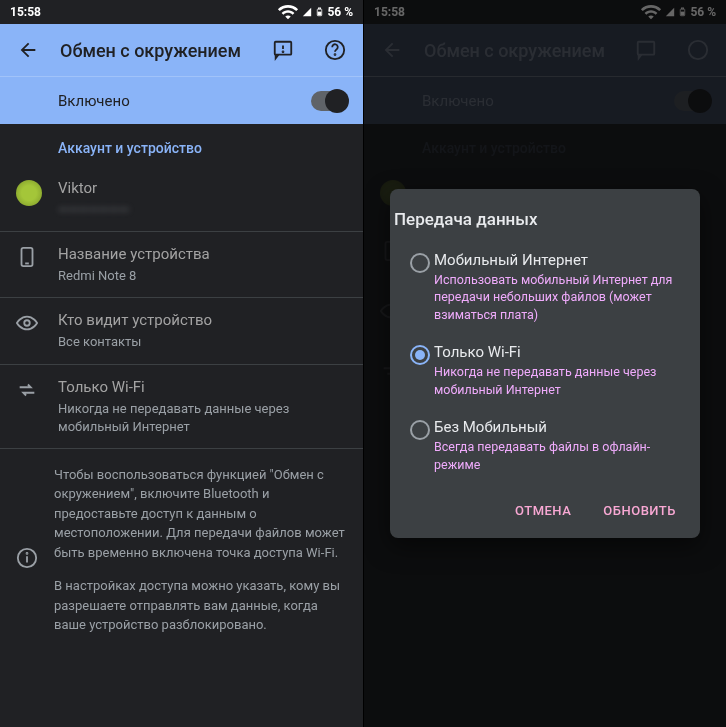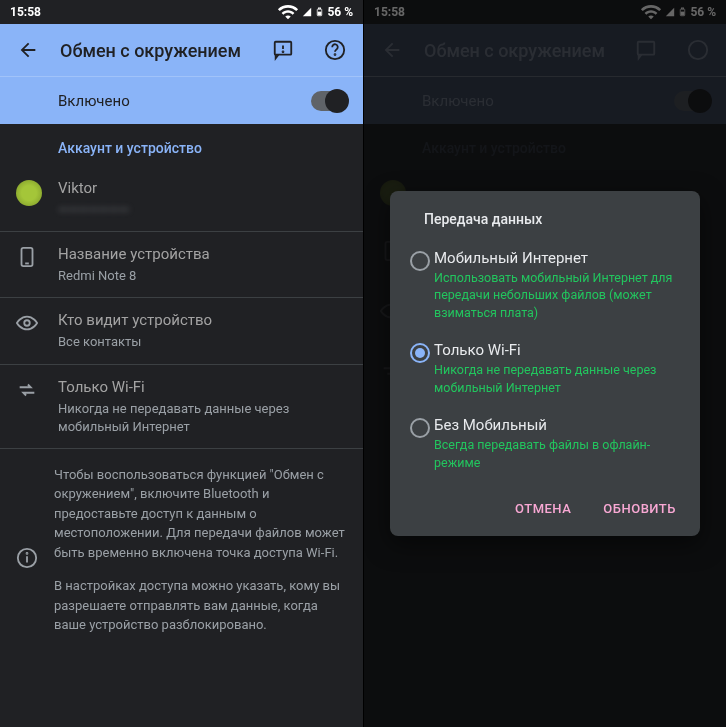--- a/index.html
+++ b/index.html
@@ -29,28 +29,28 @@
     .setting-content { flex: 1; }
     .setting-title { color: #a3a3a3; font-size: 15px; line-height: 1.4; }
     .setting-sub { color: #9aa0a6; font-size: 13px; line-height: 1.4; margin-top: 2px; }
     .setting-sub.blur { filter: blur(3px); }
     .info-row { display: flex; padding: 16px; gap: 16px; }
     .info-text { color: #9aa0a6; font-size: 13px; line-height: 1.5; }
     .info-text p { margin-bottom: 14px; }
     .android-icon { width: 26px; height: 26px; background: radial-gradient(circle, #a4c639 40%, #7a9428 100%); border-radius: 50%; position: relative; }
     .overlay { position: absolute; inset: 0; background: rgba(0,0,0,0.6); display: flex; align-items: center; justify-content: center; }
     .dialog { width: 310px; background: #3c4043; border-radius: 8px; padding: 20px 0 8px 0; box-shadow: 0 8px 24px rgba(0,0,0,0.5); }
-    .dialog-title { color: #e8eaed; font-size: 14px; font-weight: 500; padding: 0 20px 12px 34px; }
+    .dialog-title { color: #e8eaed; font-size: 17px; font-weight: 500; padding: 0 20px 12px 4px; }
     .radio-option { display: flex; padding: 10px 20px; gap: 4px; cursor: pointer; }
     .radio { width: 20px; height: 20px; border: 2px solid #9aa0a6; border-radius: 50%; flex-shrink: 0; margin-top: 2px; position: relative; }
     .radio.selected { border-color: #8ab4f8; }
     .radio.selected::after { content: ''; position: absolute; inset: 3px; background: #8ab4f8; border-radius: 50%; }
     .radio-content { flex: 1; }
     .radio-title { color: #e8eaed; font-size: 15px; }
-    .radio-sub { color: #22c55e; font-size: 12.5px; line-height: 1.4; margin-top: 2px; }
+    .radio-sub { color: #f0abfc; font-size: 12.5px; line-height: 1.4; margin-top: 2px; }
     .dialog-actions { display: flex; justify-content: flex-end; gap: 8px; padding: 12px 12px 4px 12px; }
     .dialog-btn { color: #f9a8d4; font-size: 13px; font-weight: 500; padding: 8px 12px; cursor: pointer; letter-spacing: 0.5px; }
     .dimmed-content { opacity: 0.4; }
   </style>
 </head>
 <body>
 
 <div class="screen">
   <div class="statusbar">
     <span>15:58</span>

